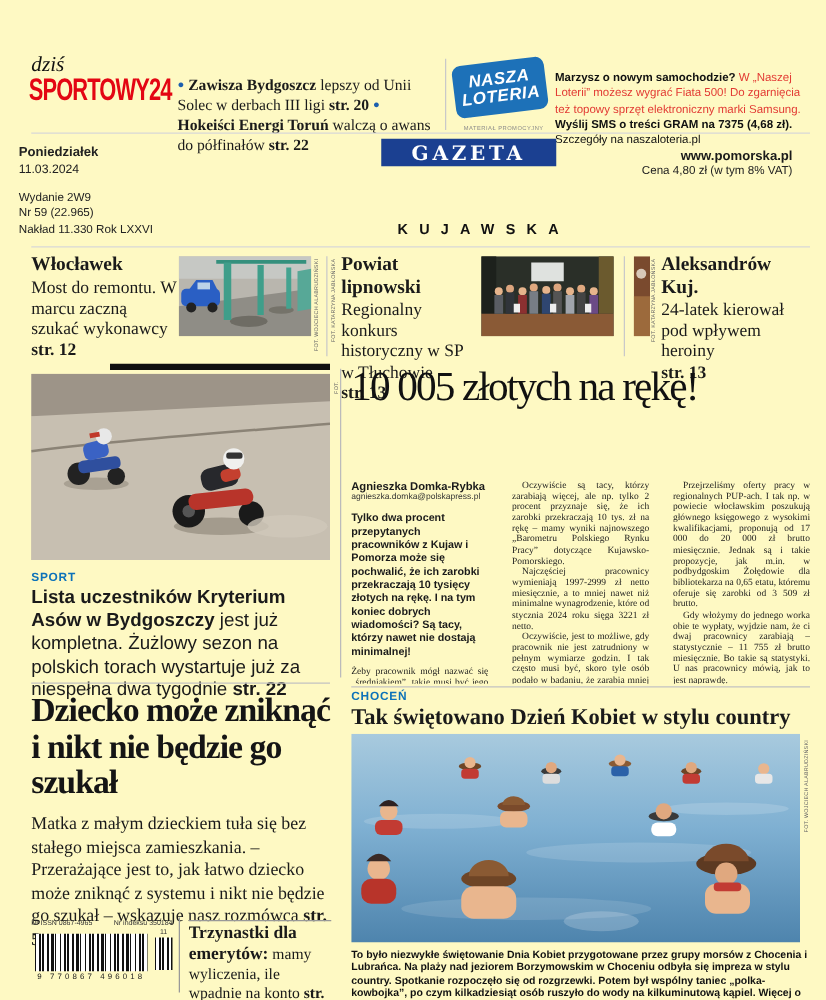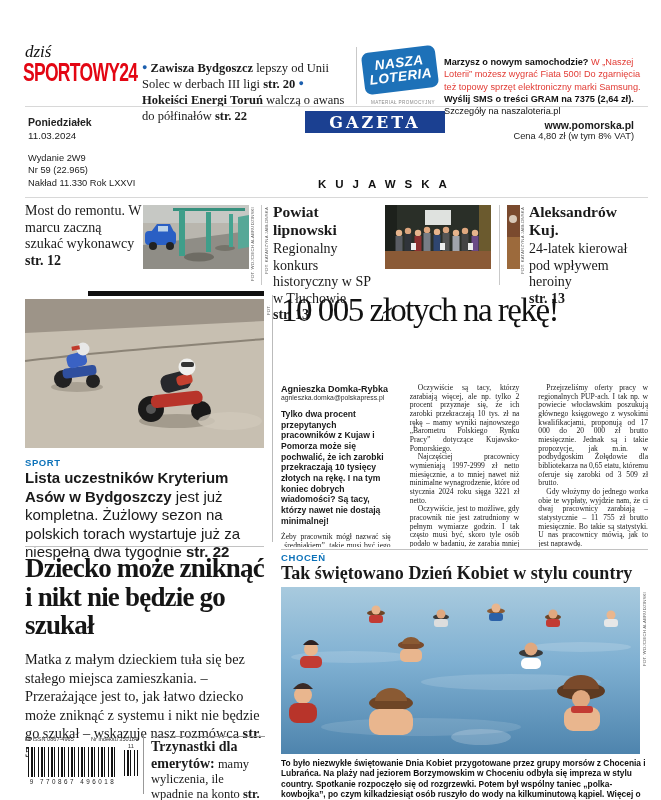--- a/index.html
+++ b/index.html
@@ -1,16 +1,16 @@
 <!DOCTYPE html>
 <html lang="pl"><head>
 <meta charset="utf-8">
 <style>
   html,body{margin:0;padding:0;background:#e9e9e9;}
-  #page{position:relative;width:661px;height:800px;background:#ffffff;overflow:hidden;
+  #page{position:relative;width:661px;height:800px;background:#fef9c3;overflow:hidden;
         font-family:"Liberation Sans",sans-serif;color:#1a1a1a;}
   .abs{position:absolute;}
   .rule{background:#d8d8d8;height:1px;}
   .vrule{background:#c9c9c9;width:1px;}
   b{font-weight:bold;margin-top:12px;}
 
   
   .dzis{left:25px;top:42px;font:italic 17px "Liberation Serif",serif;color:#111;}
   .sportowy{left:23px;top:58px;color:#e30613;font-weight:800;font-size:25px;
             letter-spacing:-1px;transform:scaleX(.70);transform-origin:0 0;white-space:nowrap;}
@@ -20,21 +20,21 @@
   .bubble-wrap{left:363px;top:49px;width:80px;}
   .bubble{width:74px;height:42px;background:#1d71b8;border-radius:7px;transform:rotate(-7deg);
           color:#fff;display:flex;flex-direction:column;align-items:center;justify-content:center;
           font-weight:800;font-style:italic;font-size:13.5px;line-height:1.05;letter-spacing:.5px;position:relative;}
   .bubble:after{content:"";position:absolute;left:8px;bottom:-7px;border:7px solid transparent;border-top-color:#1d71b8;border-left-width:3px;}
   .material{font-size:4.6px;color:#8a8a8a;margin-top:9px;text-align:center;letter-spacing:.4px;}
   .lottext{left:444px;top:47px;width:205px;font-size:9.2px;line-height:1.33;color:#111;}
   .red{color:#e23b34;}
 
   
-  .mh-left{left:28px;top:116px;font-size:9.3px;line-height:1.3;color:#222;}
+  .mh-left{left:15px;top:116px;font-size:9.3px;line-height:1.3;color:#222;}
   .mh-day{font-weight:bold;font-size:10.5px;}
   .mh-date{font-size:9.8px;margin-bottom:10px;}
   .logo{left:240px;top:110px;width:340px;height:86px;}
   .gazeta{position:absolute;left:65px;top:1px;width:140px;height:22px;background:#1b4091;color:#fff;
           font-family:"DejaVu Serif",serif;font-weight:bold;font-size:16px;letter-spacing:3px;
           display:flex;align-items:center;justify-content:center;}
   .pomorska{position:absolute;left:0;top:2px;font-family:"DejaVu Serif",serif;font-weight:bold;
             font-size:64px;color:#e30613;letter-spacing:-3px;line-height:1;white-space:nowrap;}
   .kujawska{position:absolute;left:78px;top:68px;font-weight:bold;font-size:11.5px;letter-spacing:9px;color:#111;}
   .mh-right{right:27px;top:119px;text-align:right;}
@@ -100,21 +100,21 @@
 
   <div class="abs bubble-wrap">
     <div class="bubble">
       <span>NASZA</span>
       <span>LOTERIA</span>
     </div>
     <div class="material">MATERIAŁ PROMOCYJNY</div>
   </div>
 
   <p class="abs lottext">
-    <b>Marzysz o nowym samochodzie? </b><span class="red">W „Naszej Loterii” możesz wygrać Fiata 500! Do zgarnięcia też topowy sprzęt elektroniczny marki Samsung. </span><b>Wyślij SMS o treści GRAM na 7375 (2,64 zł).</b><span> Szczegóły na naszaloteria.pl</span>
+    <b>Marzysz o nowym samochodzie? </b><span class="red">W „Naszej Loterii” możesz wygrać Fiata 500! Do zgarnięcia też topowy sprzęt elektroniczny marki Samsung. </span><b>Wyślij SMS o treści GRAM na 7375 (4,68 zł).</b><span> Szczegóły na naszaloteria.pl</span>
   </p>
 
   <div class="abs rule" style="left:25px;top:106px;width:623px;"></div>
 
   <div class="abs mh-left">
     <div class="mh-day">Poniedziałek</div>
     <div class="mh-date">11.03.2024</div>
     <div>Wydanie 2W9</div>
     <div>Nr 59 (22.965)</div>
     <div>Nakład 11.330 Rok LXXVI</div>
@@ -127,20 +127,21 @@
 
   <div class="abs mh-right">
     <div class="site">www.pomorska.pl</div>
     <div class="price">Cena 4,80 zł (w tym 8% VAT)</div>
   </div>
 
   <div class="abs rule" style="left:25px;top:197px;width:623px;"></div>
 
   <div class="abs brief" style="left:25px;width:230px;">
     <div style="width:118px;">
+      <div class="bkick">Włocławek</div>
       <div class="btxt"><span>Most do remontu. W marcu zaczną szukać wykonawcy</span><br><b>str. 12</b></div>
     </div>
     <svg class="bphoto" style="right:6px;" width="106" height="64" viewBox="0 0 106 64">
       <rect width="106" height="64" fill="#b9b6ae"></rect>
         <rect width="106" height="18" fill="#c6c8c4"></rect>
       <path d="M0 40 L106 26 L106 64 L0 64 Z" fill="#8f8d86"></path>
       <ellipse cx="56" cy="52" rx="15" ry="4.5" fill="#6e6c64"></ellipse>
         <ellipse cx="82" cy="43" rx="10" ry="3" fill="#75736a"></ellipse>
       <rect x="30" y="3" width="72" height="3" fill="#35907d"></rect>
       <rect x="36" y="5" width="6" height="46" fill="#3f9e8a"></rect>

